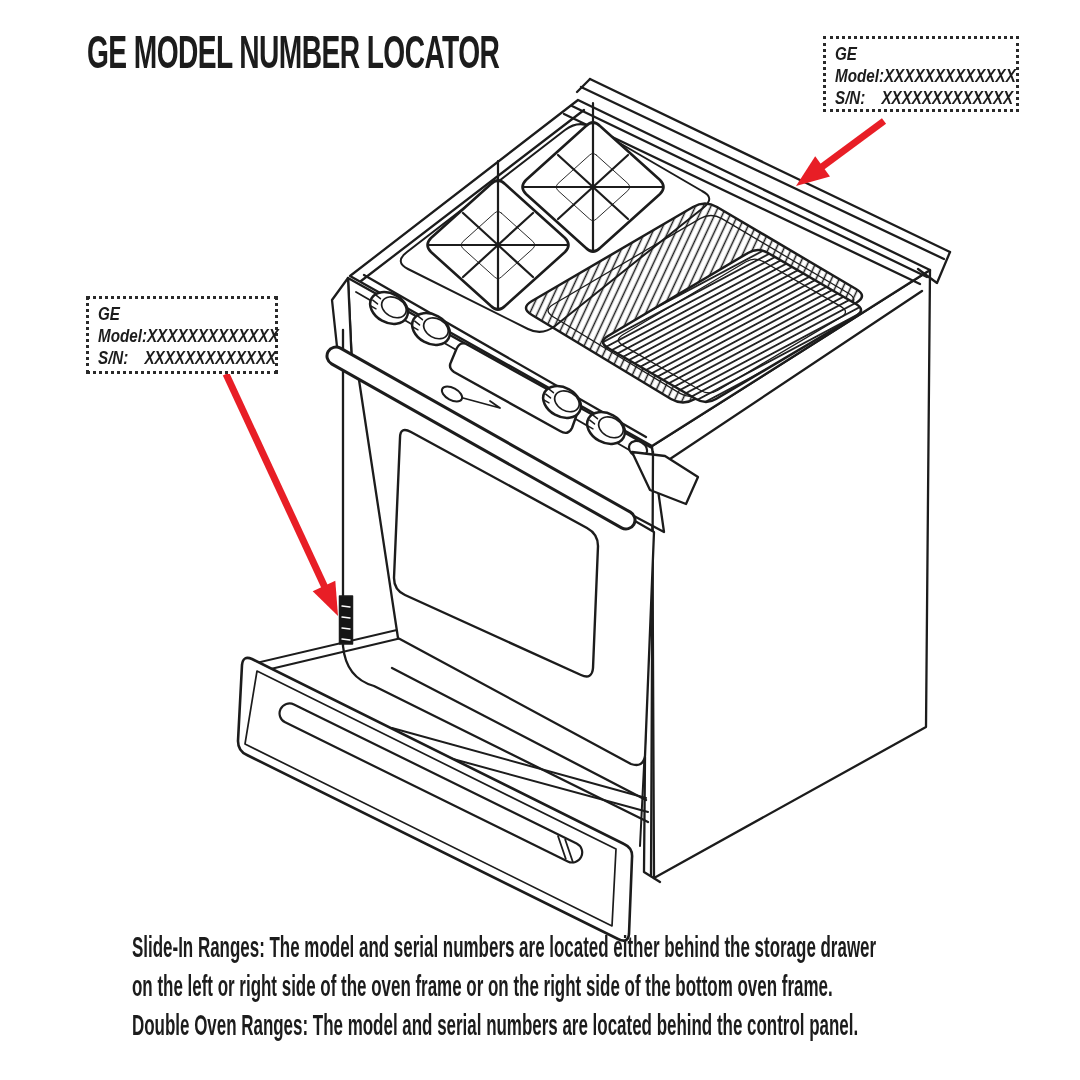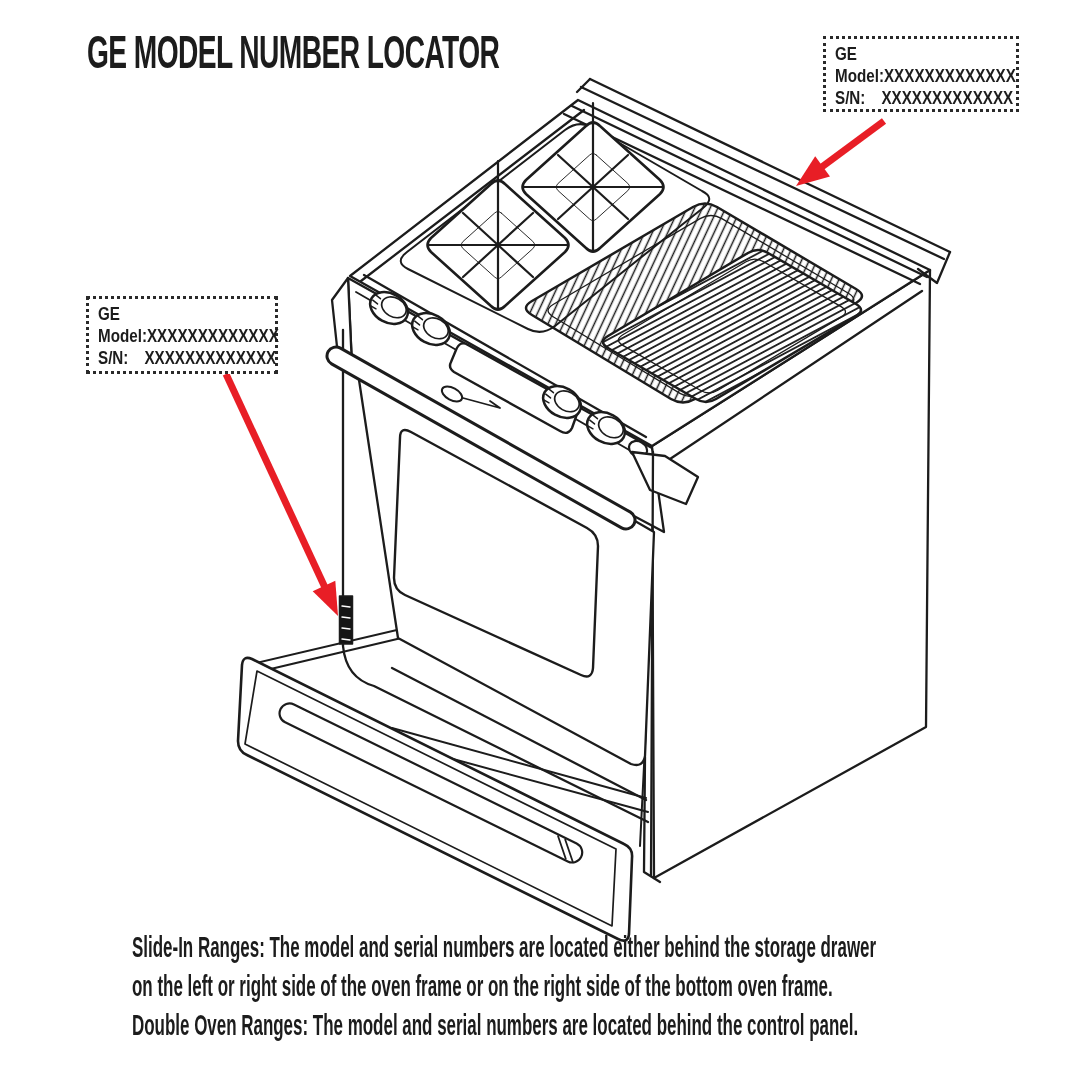--- a/index.html
+++ b/index.html
@@ -19,20 +19,21 @@
   .page-title{
     position:absolute;left:87px;top:24px;margin:0;
     font-size:47px;font-weight:bold;letter-spacing:-1px;white-space:nowrap;
     transform:scaleX(0.60);transform-origin:left top;color:var(--color-ink);
   }
 
   .tag-box{
     position:absolute;background:var(--color-background);
     border:3px dotted #2a2a2a;box-sizing:border-box;
     padding:4px 8px 6px 9px;
+    font-style:italic;
   }
   .tag-box .inner{
     transform:scaleX(0.80);transform-origin:left top;
     font-weight:bold;font-size:19px;line-height:22px;white-space:nowrap;
   }
   .tag-box .row{display:block;}
   .tag-box .sn-label{display:inline-block;width:58px;}
 
   .tag-top-right{left:823px;top:36px;width:196px;height:76px;}
   .tag-left{left:86px;top:296px;width:192px;height:78px;}

